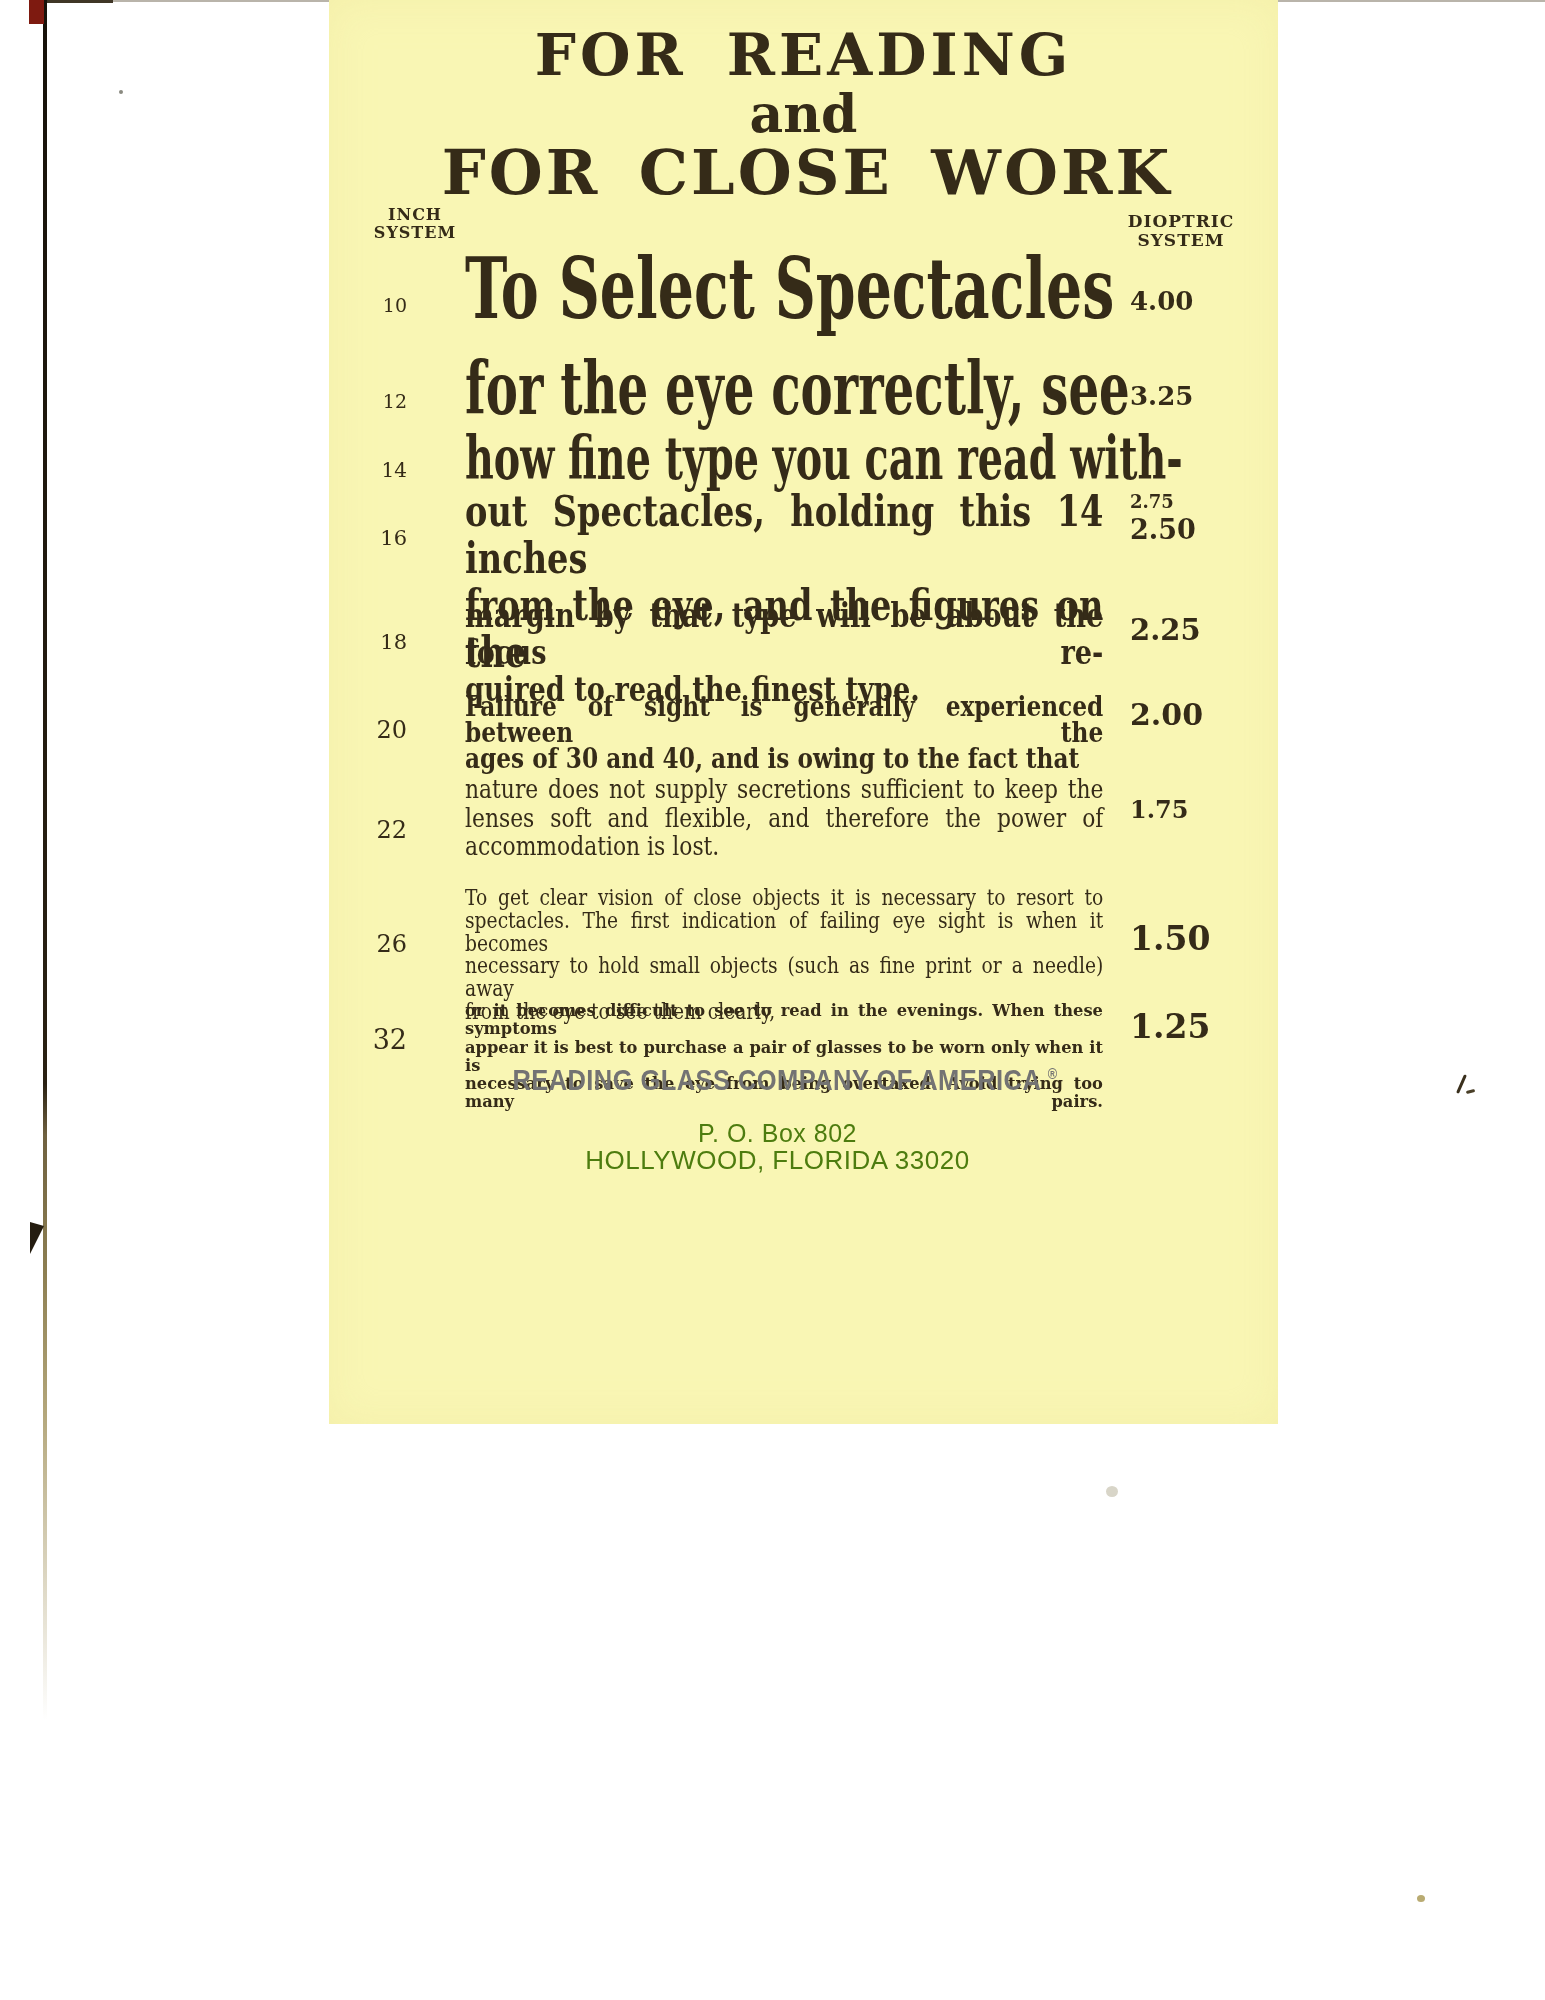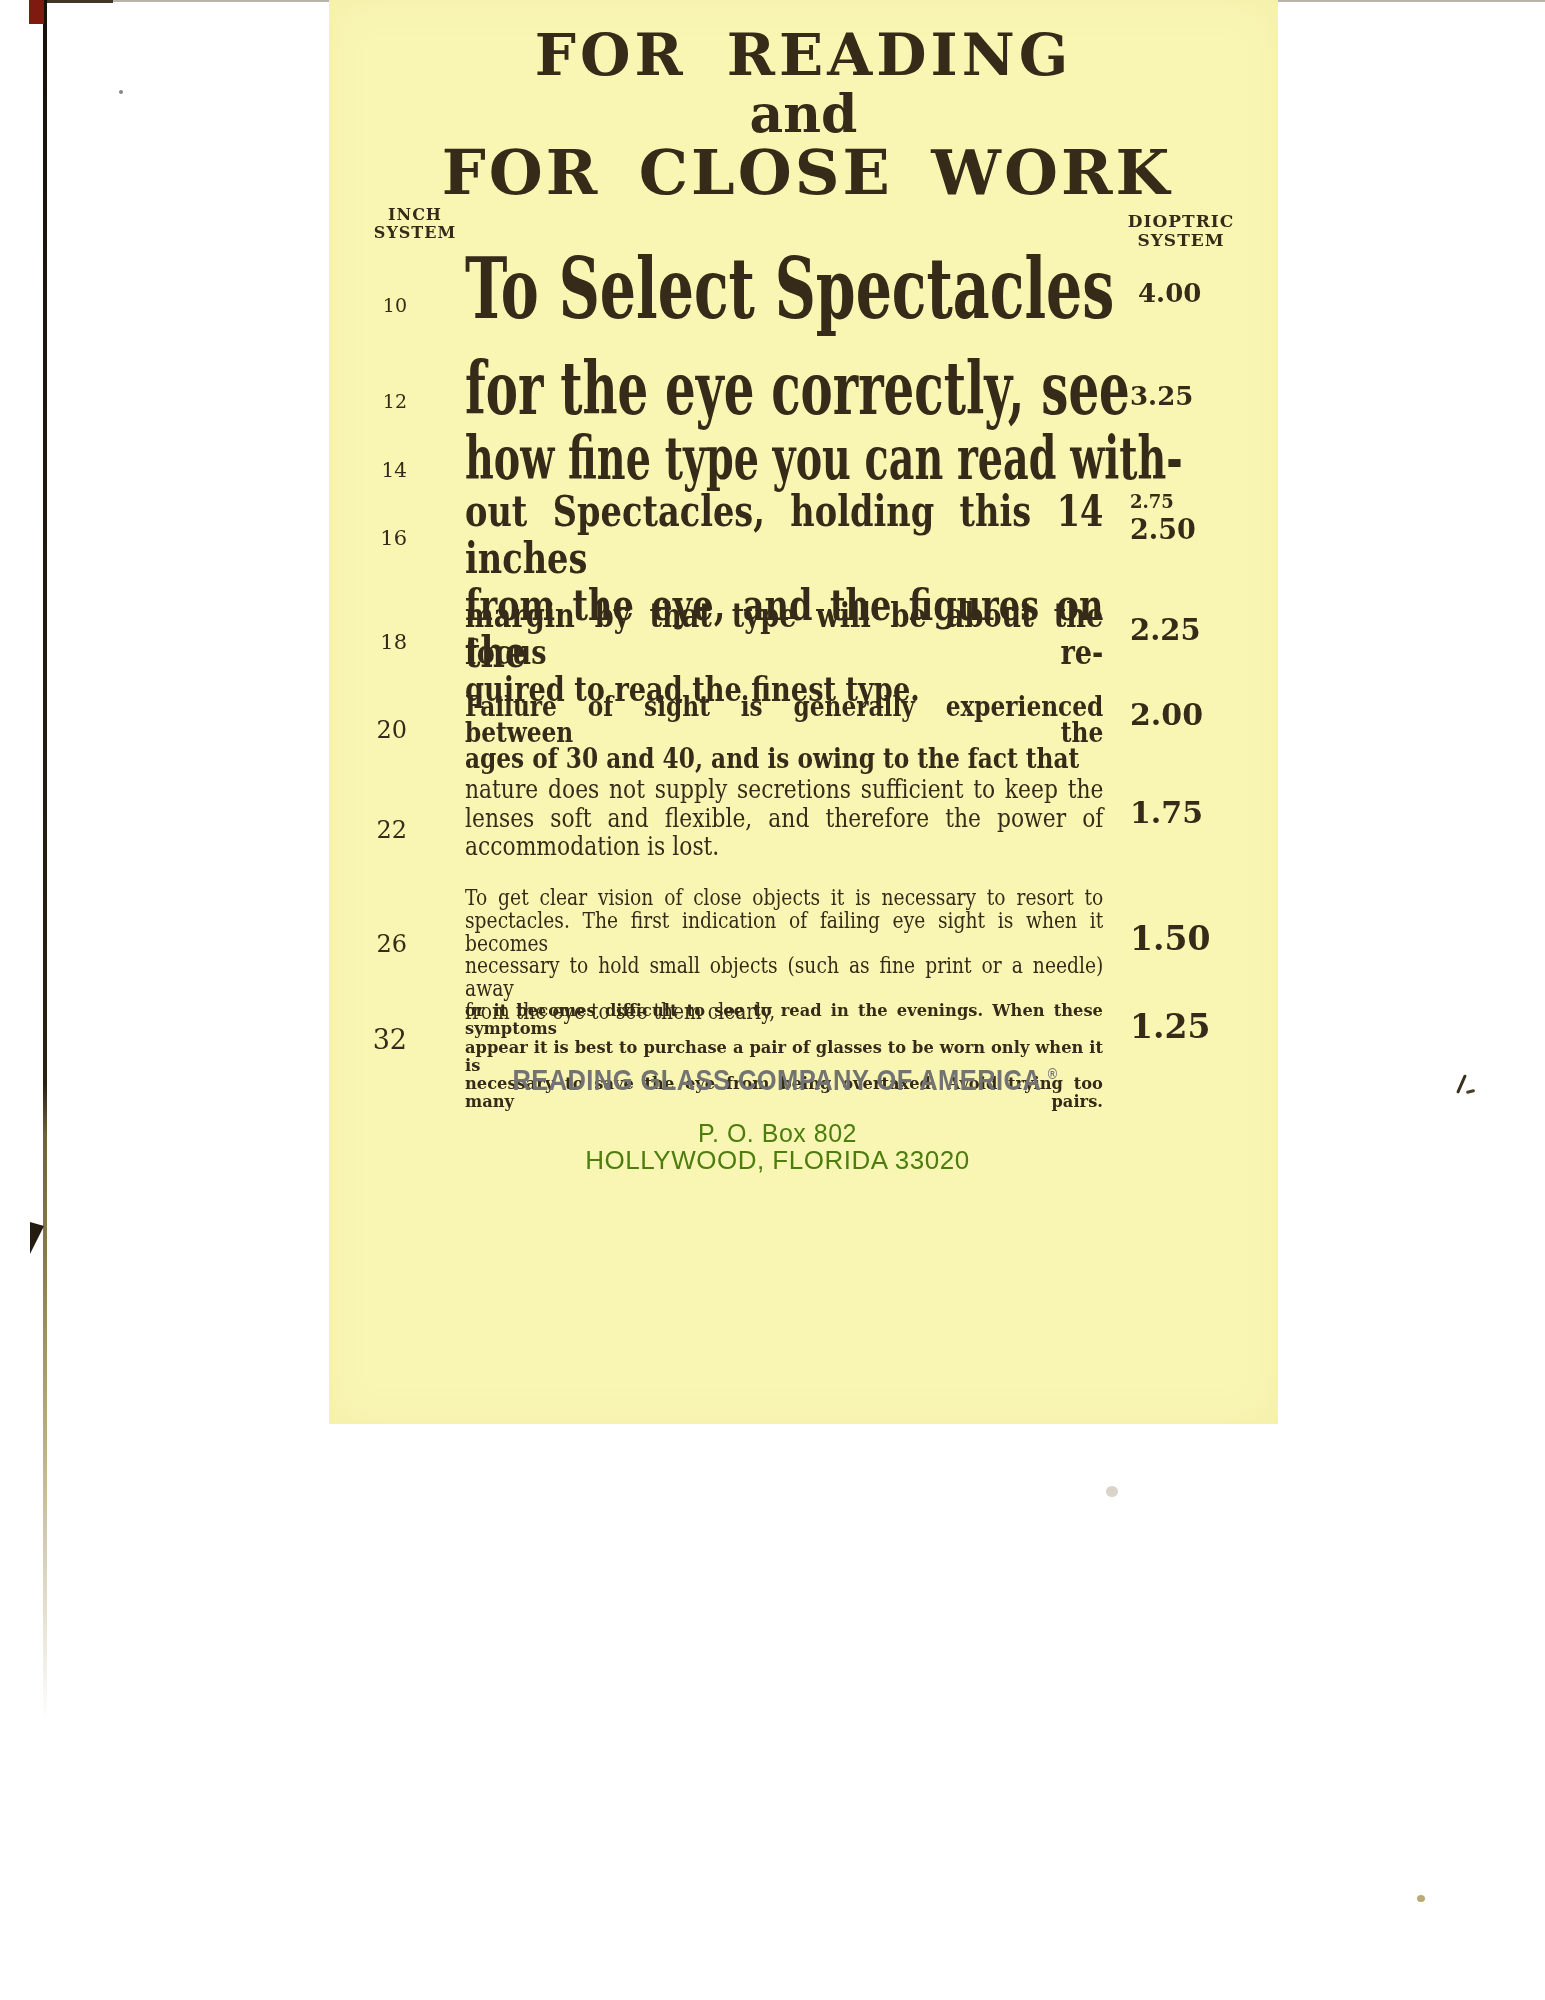--- a/index.html
+++ b/index.html
@@ -34,23 +34,23 @@
   
   .hdr{font-size:16px;font-weight:700;line-height:1.12;letter-spacing:1px;text-align:center;}
   .hdr-inch{left:36px;top:206px;width:100px;}
   .hdr-diop{left:797px;top:212px;width:110px;font-size:17px;}
   
   .inch{left:0;width:78px;text-align:right;line-height:1;}
   .diop{left:801px;line-height:1;font-weight:700;}
   .i1{top:296px;font-size:19px;} .i2{top:392px;font-size:19px;} .i3{top:460px;font-size:20px;}
   .i4{top:528px;font-size:21px;} .i5{top:632px;font-size:21px;} .i6{top:718px;font-size:24px;}
   .i7{top:818px;font-size:24px;} .i8{top:932px;font-size:24px;} .i9{top:1026px;font-size:27px;}
-  .d1{top:280px;font-size:26px;margin-left:8px;} .d2{top:383px;font-size:26px;} .d3{top:445px;font-size:18px;margin-top:48px;}
+  .d1{top:288px;font-size:26px;} .d2{top:383px;font-size:26px;} .d3{top:445px;font-size:18px;margin-top:48px;}
   .d4{top:516px;font-size:27px;} .d5{top:616px;font-size:29px;} .d6{top:700px;font-size:30px;}
-  .d7{top:798px;font-size:30px;} .d8{top:922px;font-size:33px;} .d9{top:1010px;font-size:33px;}
+  .d7{top:798px;font-size:24px;} .d8{top:922px;font-size:33px;} .d9{top:1010px;font-size:33px;}
   
   .rt{left:136px;transform-origin:left top;}
   .rt .j{text-align:justify;text-align-last:justify;}
   .rt div{white-space:nowrap;}
   .rt .j{white-space:normal;}
   .rt1{top:246px;font-size:85px;font-weight:700;line-height:1;width:952px;transform:scaleX(.67);}
   .rt2{top:353px;font-size:72px;font-weight:700;line-height:1;width:952px;transform:scaleX(.67);}
   .rt3{top:428px;font-size:60px;font-weight:700;line-height:1;width:967px;transform:scaleX(.66);}
   .rt4{top:488px;font-size:42px;font-weight:700;line-height:47px;width:798px;transform:scaleX(.80);}
   .rt5{top:597px;font-size:34px;font-weight:700;line-height:37px;width:798px;transform:scaleX(.80);}

